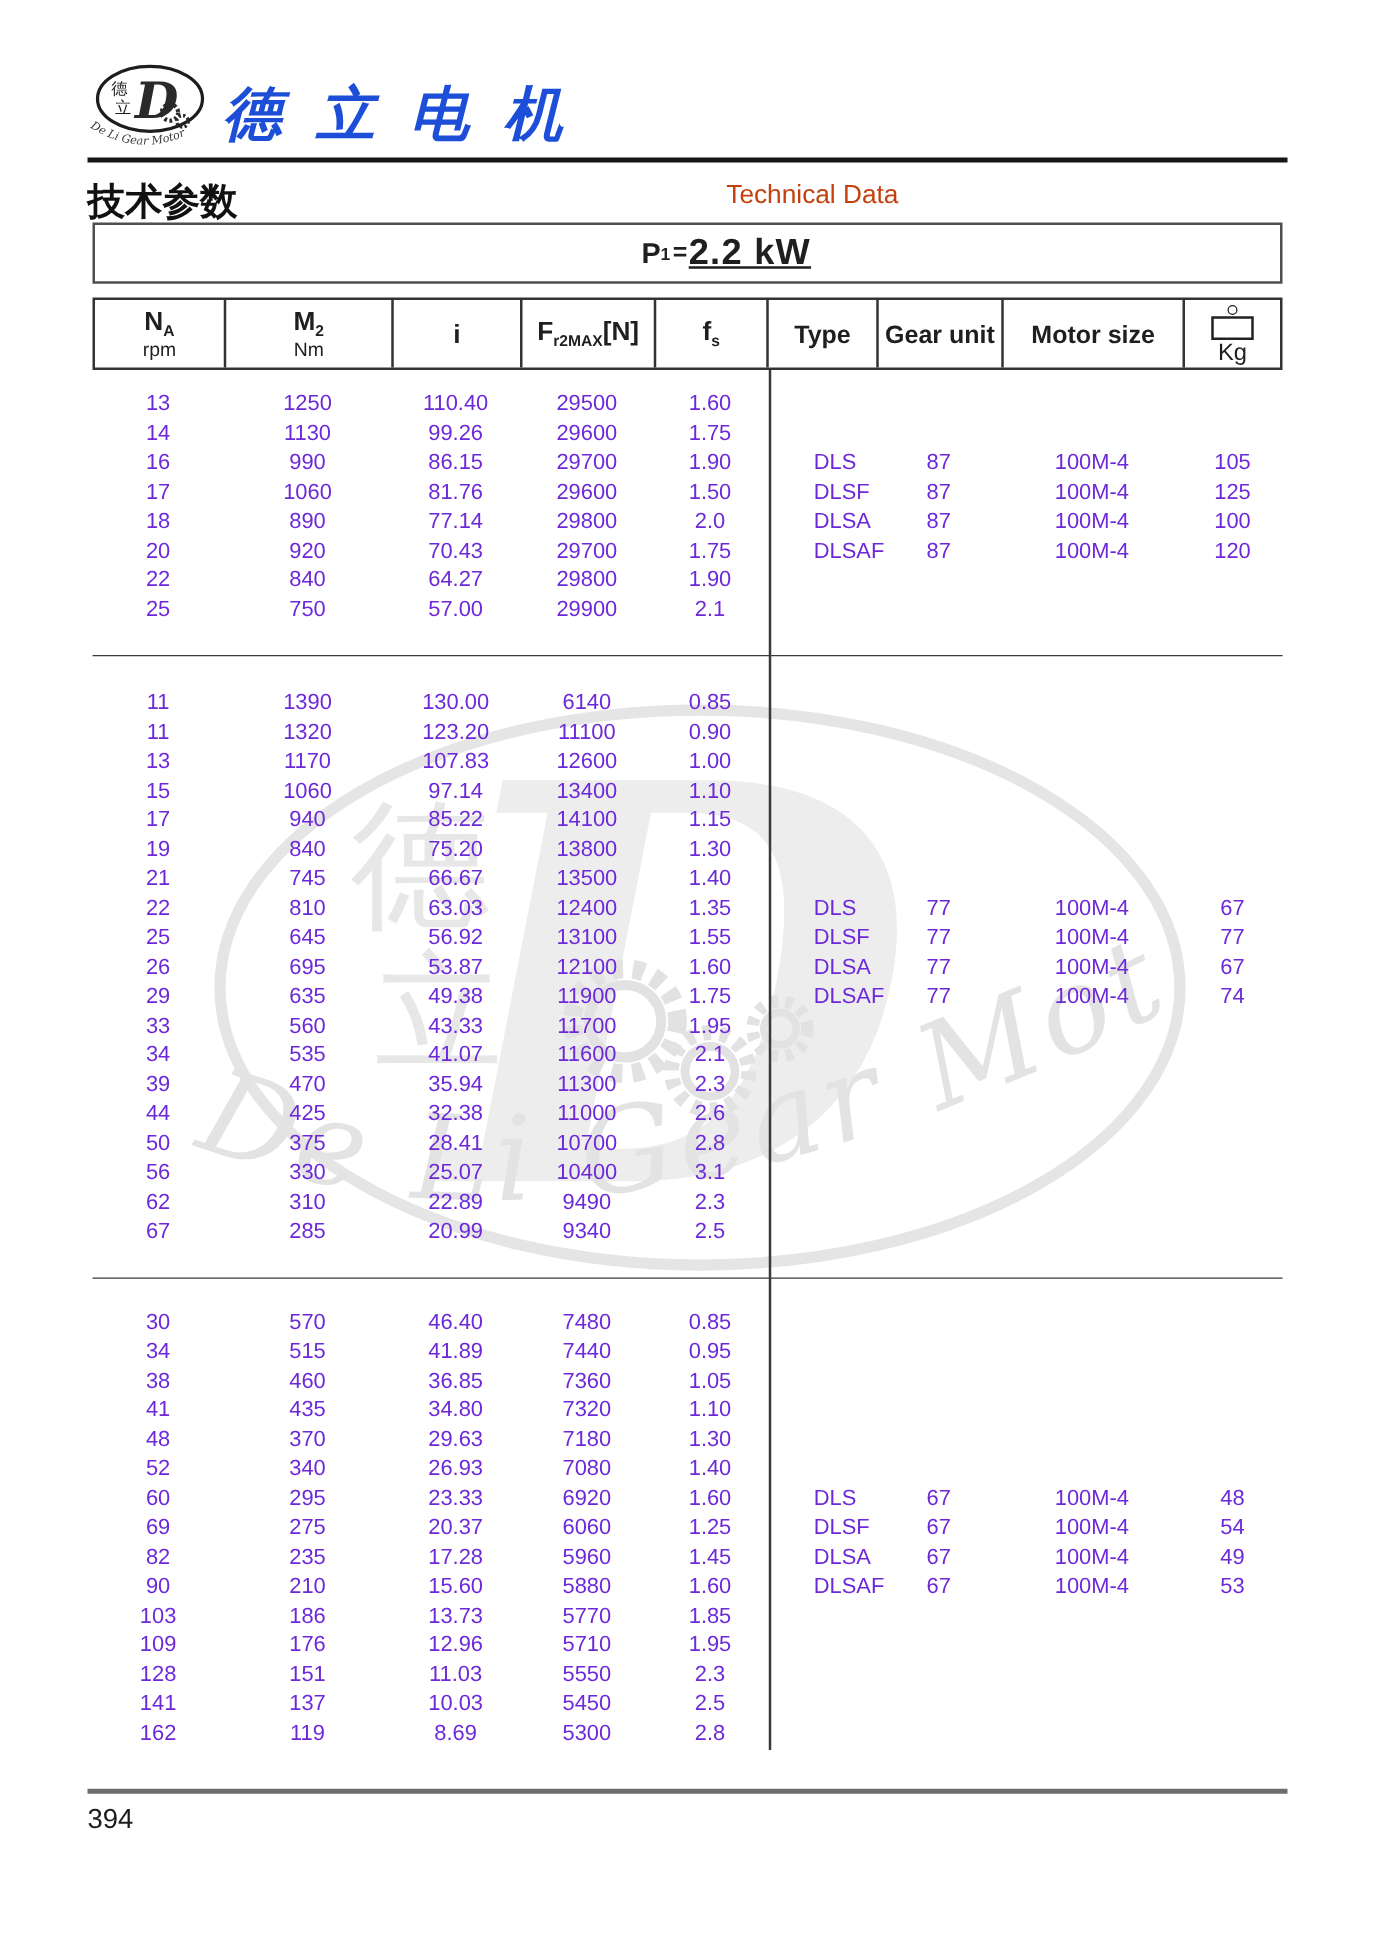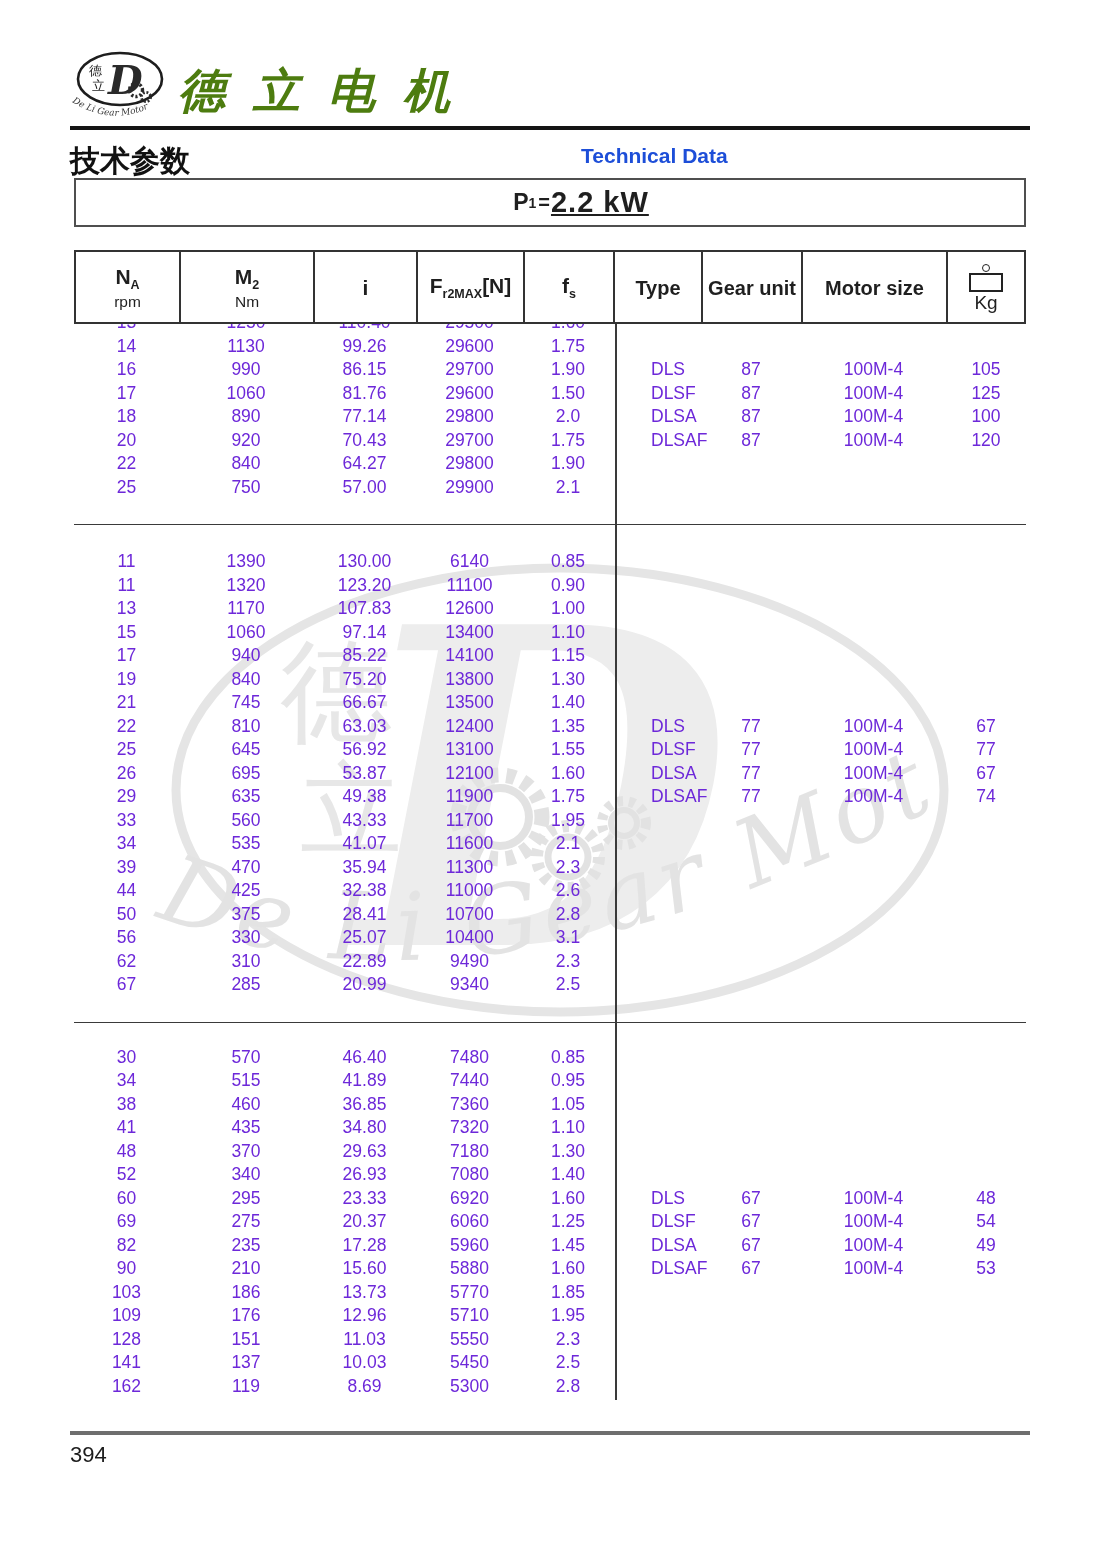--- a/index.html
+++ b/index.html
@@ -7,40 +7,40 @@
   .sheet {
     position:relative; width:1100px; height:1555px; background:#ffffff;
     font-family:"Liberation Sans", sans-serif; color:#1f1f1f; overflow:hidden;
   }
 
   
   .logo { position:absolute; left:66px; top:50px; width:112px; height:78px; z-index:2; }
   .brand {
     position:absolute; left:178px; top:60px; z-index:2;
     font-family:"DejaVu Serif", serif; font-weight:bold; font-style:italic;
-    font-size:47px; letter-spacing:28px; color:#4d7c0f; white-space:nowrap;
+    font-size:47px; letter-spacing:28px; color:#1d4ed8; white-space:nowrap;
   }
   .top-rule { position:absolute; left:70px; top:126px; width:960px; height:3.5px; background:#151515; z-index:2; }
   .subtitle-cn { position:absolute; left:70px; top:141px; font-size:30px; font-weight:bold; color:#111; z-index:2; }
-  .subtitle-en { position:absolute; left:581px; top:144px; font-size:21px; font-weight:bold; color:#1d4ed8; z-index:2; }
+  .subtitle-en { position:absolute; left:581px; top:144px; font-size:21px; font-weight:normal; color:#c2410c; z-index:2; }
 
   
   .power-box {
     position:absolute; left:74px; top:178px; width:952px; height:49px; z-index:2;
     border:2px solid #4f4f4f; display:flex; align-items:center; justify-content:center;
     padding-left:62px;
   }
   .power-box .p  { font-size:23px; font-weight:bold; }
   .power-box sub { font-size:14px; font-weight:bold; line-height:1; }
   .power-box .eq { font-size:20px; font-weight:bold; margin:0 1px 0 2px; }
   .power-box .val{ font-size:29px; font-weight:bold; letter-spacing:1px;text-decoration:underline; }
 
   
   .thead {
-    position:absolute; left:74px; top:250px; width:952px; height:74px; z-index:2;
+    position:absolute; left:74px; top:238px; width:952px; height:58px; z-index:2;
     border:2px solid #333; display:grid;
     grid-template-columns:105px 134px 103px 107px 90px 88px 100px 145px 1fr;
     background:#fff;
   }
   .th {
     border-right:2px solid #333; display:flex; flex-direction:column;
     align-items:center; justify-content:center; line-height:1.05; padding-top:2px;
   }
   .th:last-child { border-right:none; }
   .th-main { font-size:21px; font-weight:bold; }

